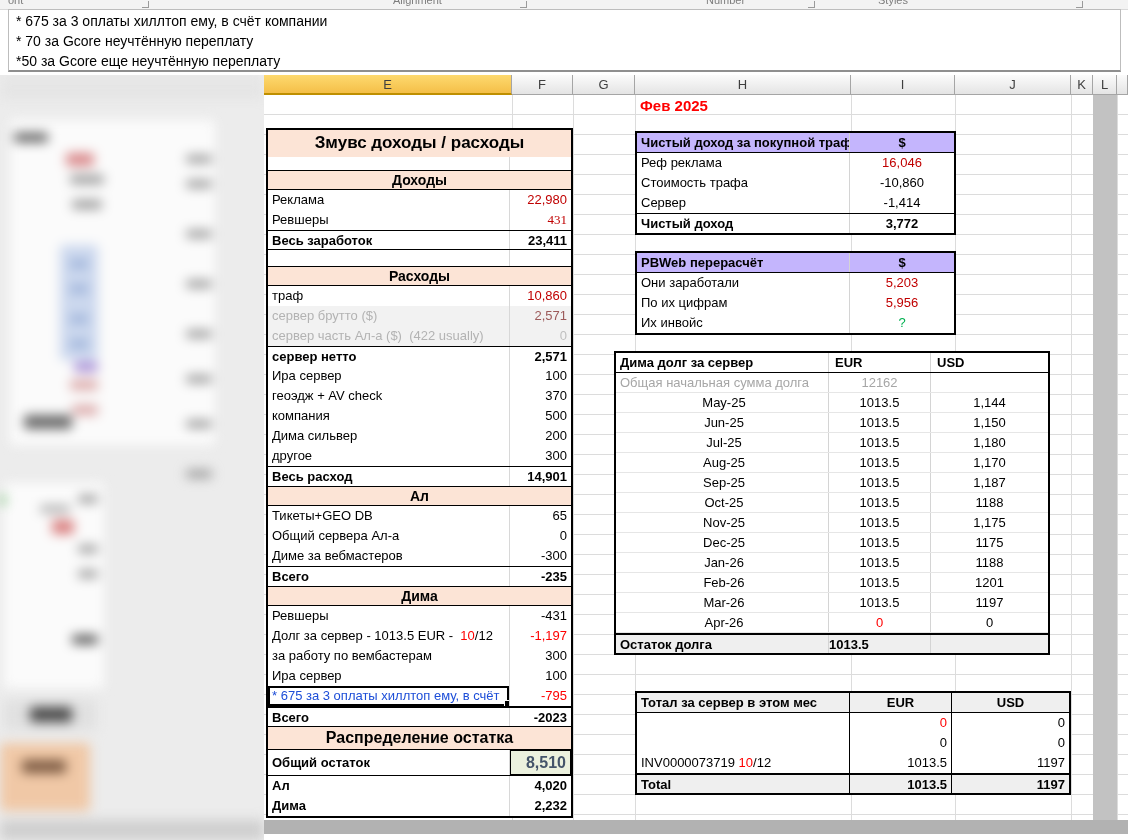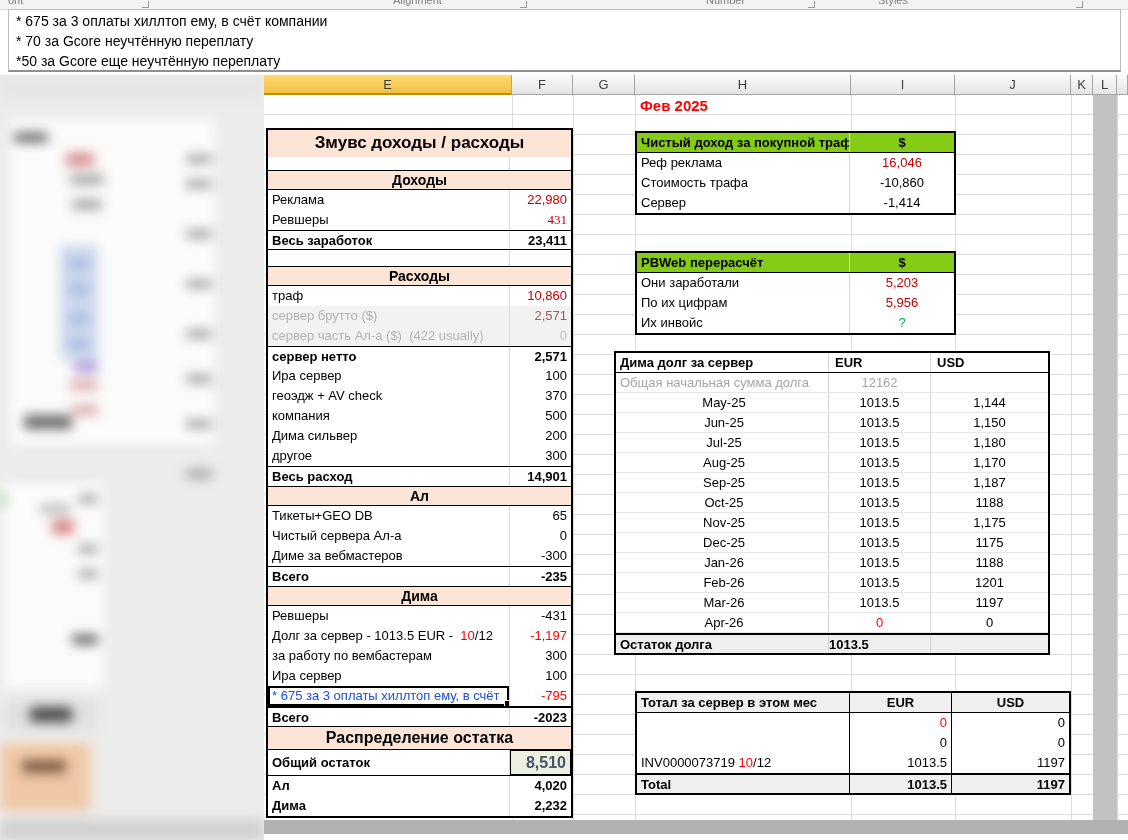--- a/index.html
+++ b/index.html
@@ -51,21 +51,21 @@
   .mrow .lab.selcell{box-shadow:inset 0 0 0 2px #000;position:relative;}
   .handle{position:absolute;right:-3px;bottom:-2px;width:6px;height:6px;background:#000;border:1px solid #fff;z-index:5;}
   .mrow.h26{height:26px;line-height:25px;}
   .mrow .val.total-cell{background:#ebf1de;color:#44546a;font-weight:bold;font-size:16px;border:1px solid #000;line-height:23px;}
 
   
   .rtable{position:absolute;background:#fff;border:2px solid #000;box-sizing:border-box;font-size:13px;}
   .rrow{display:flex;height:20px;line-height:19px;box-sizing:border-box;}
   .rrow .rlab{flex:0 0 213px;padding-left:4px;box-sizing:border-box;border-right:1px solid #d4d4d4;white-space:pre;overflow:hidden;}
   .rrow .rval{flex:1;text-align:center;}
-  .rrow.rhead{background:#84cc16;font-weight:bold;border-bottom:1px solid #000;}
+  .rrow.rhead{background:#c4b5fd;font-weight:bold;border-bottom:1px solid #000;}
   .rrow.topline{border-top:1px solid #000;font-weight:bold;}
 
   .t34 .c1{flex:0 0 213px;box-sizing:border-box;padding-left:4px;white-space:pre;overflow:hidden;}
   .t34 .c2{flex:0 0 102px;box-sizing:border-box;}
   .t34 .c3{flex:1;box-sizing:border-box;}
   .t3row{border-bottom:1px solid #e6e6e6;}
   .t3 .c1,.t3 .c2{border-right:1px solid #d4d4d4;}
   .t3 .rhead3{font-weight:bold;border-bottom:1px solid #000;}
   .t3 .center{text-align:center;}
   .t3 .greyt{color:#a6a6a6;}
@@ -191,21 +191,21 @@
         <div class="mrow bold topline">
           <div class="lab">Весь расход</div>
           <div class="val">14,901</div>
         </div>
         <div class="msection">Ал</div>
         <div class="mrow">
           <div class="lab">Тикеты+GEO DB</div>
           <div class="val">65</div>
         </div>
         <div class="mrow">
-          <div class="lab">Чистый сервера Ал-а</div>
+          <div class="lab">Общий сервера Ал-а</div>
           <div class="val">0</div>
         </div>
         <div class="mrow">
           <div class="lab">Диме за вебмастеров</div>
           <div class="val">-300</div>
         </div>
         <div class="mrow bold topline">
           <div class="lab">Всего</div>
           <div class="val">-235</div>
         </div>
@@ -257,20 +257,24 @@
           <div class="rlab">Реф реклама</div>
           <div class="rval" style="color: rgb(192, 0, 0);">16,046</div>
         </div>
         <div class="rrow">
           <div class="rlab">Стоимость трафа</div>
           <div class="rval">-10,860</div>
         </div>
         <div class="rrow">
           <div class="rlab">Сервер</div>
           <div class="rval">-1,414</div>
+        </div>
+        <div class="rrow topline">
+          <div class="rlab" style="font-weight: bold;">Чистый доход</div>
+          <div class="rval" style="font-weight: bold;">3,772</div>
         </div>
       </div>
     <div class="rtable" style="left:371px;top:156px;width:321px;" id="t2">
         <div class="rrow rhead">
           <div class="rlab">PBWeb перерасчёт</div>
           <div class="rval">$</div>
         </div>
         <div class="rrow">
           <div class="rlab">Они заработали</div>
           <div class="rval" style="color: rgb(192, 0, 0);">5,203</div>

